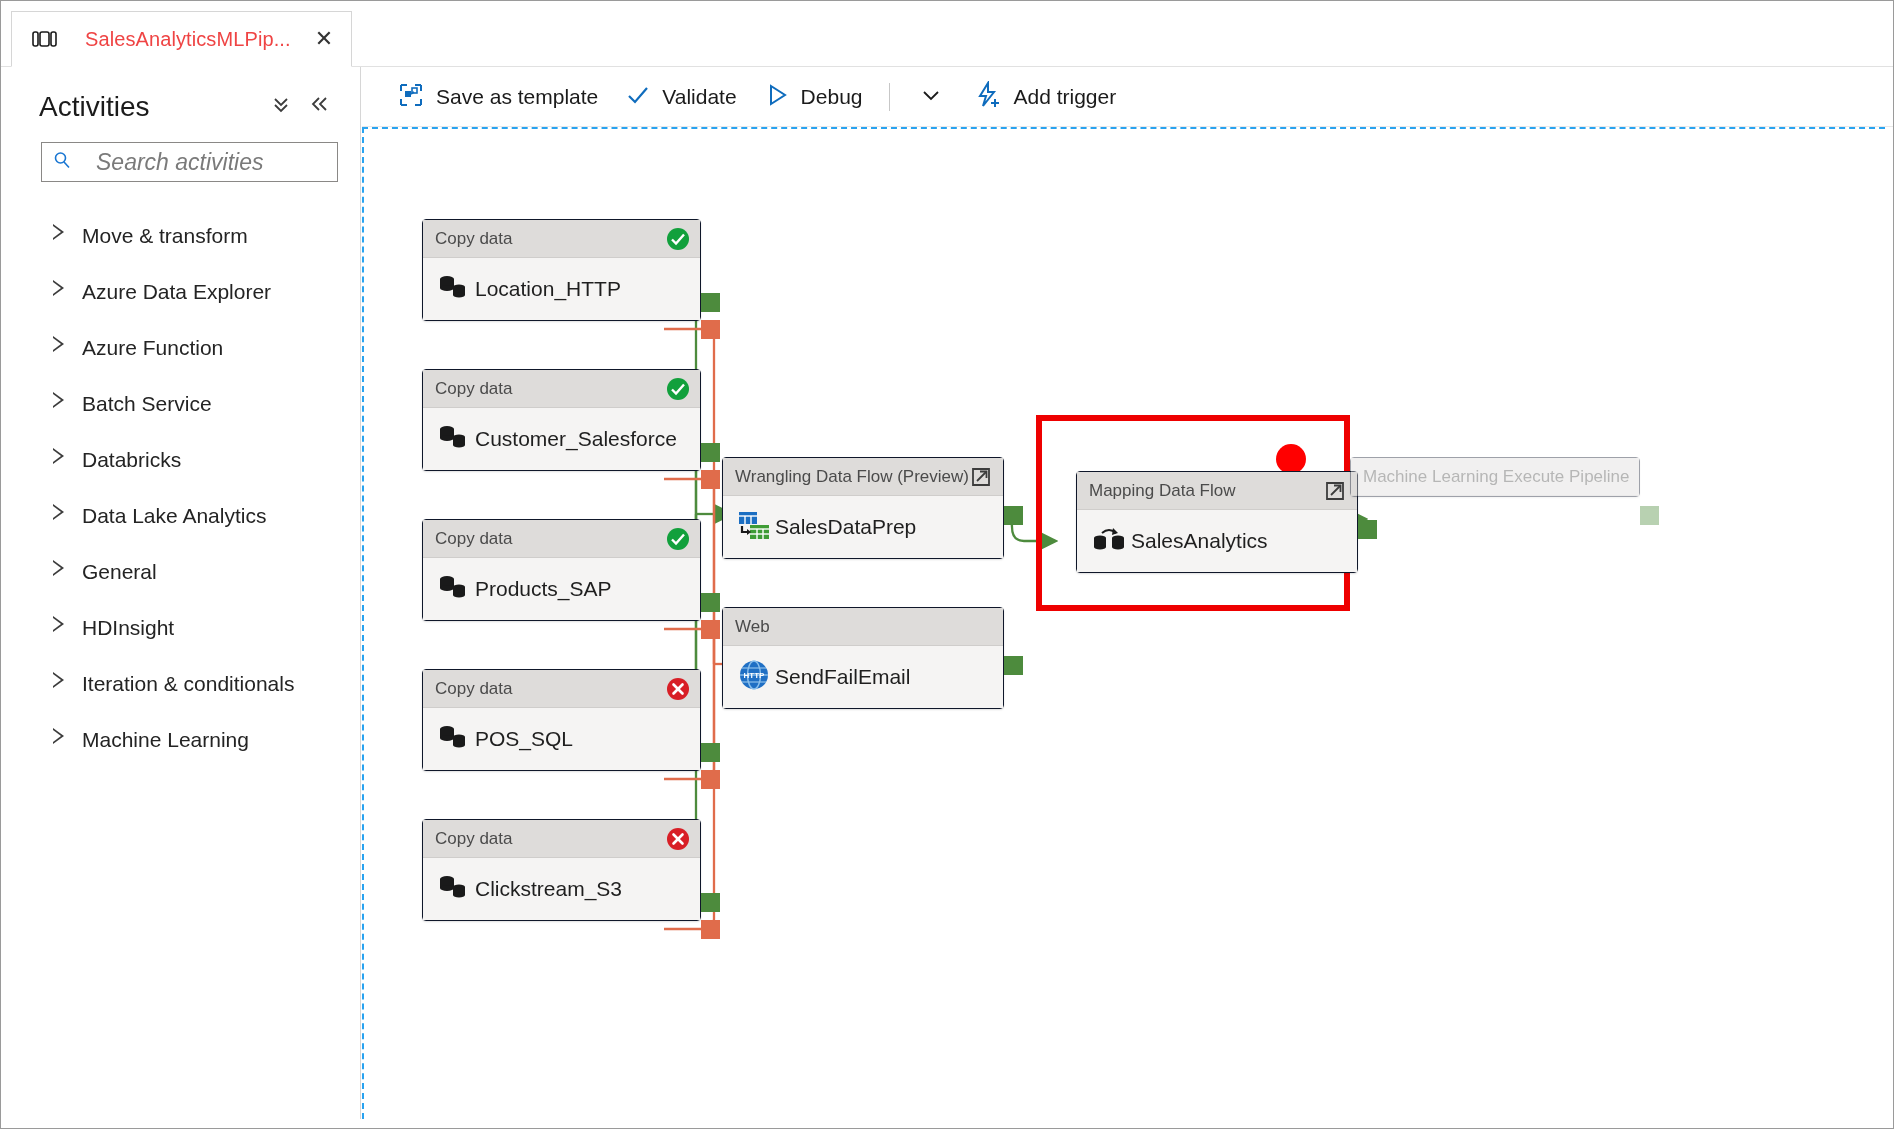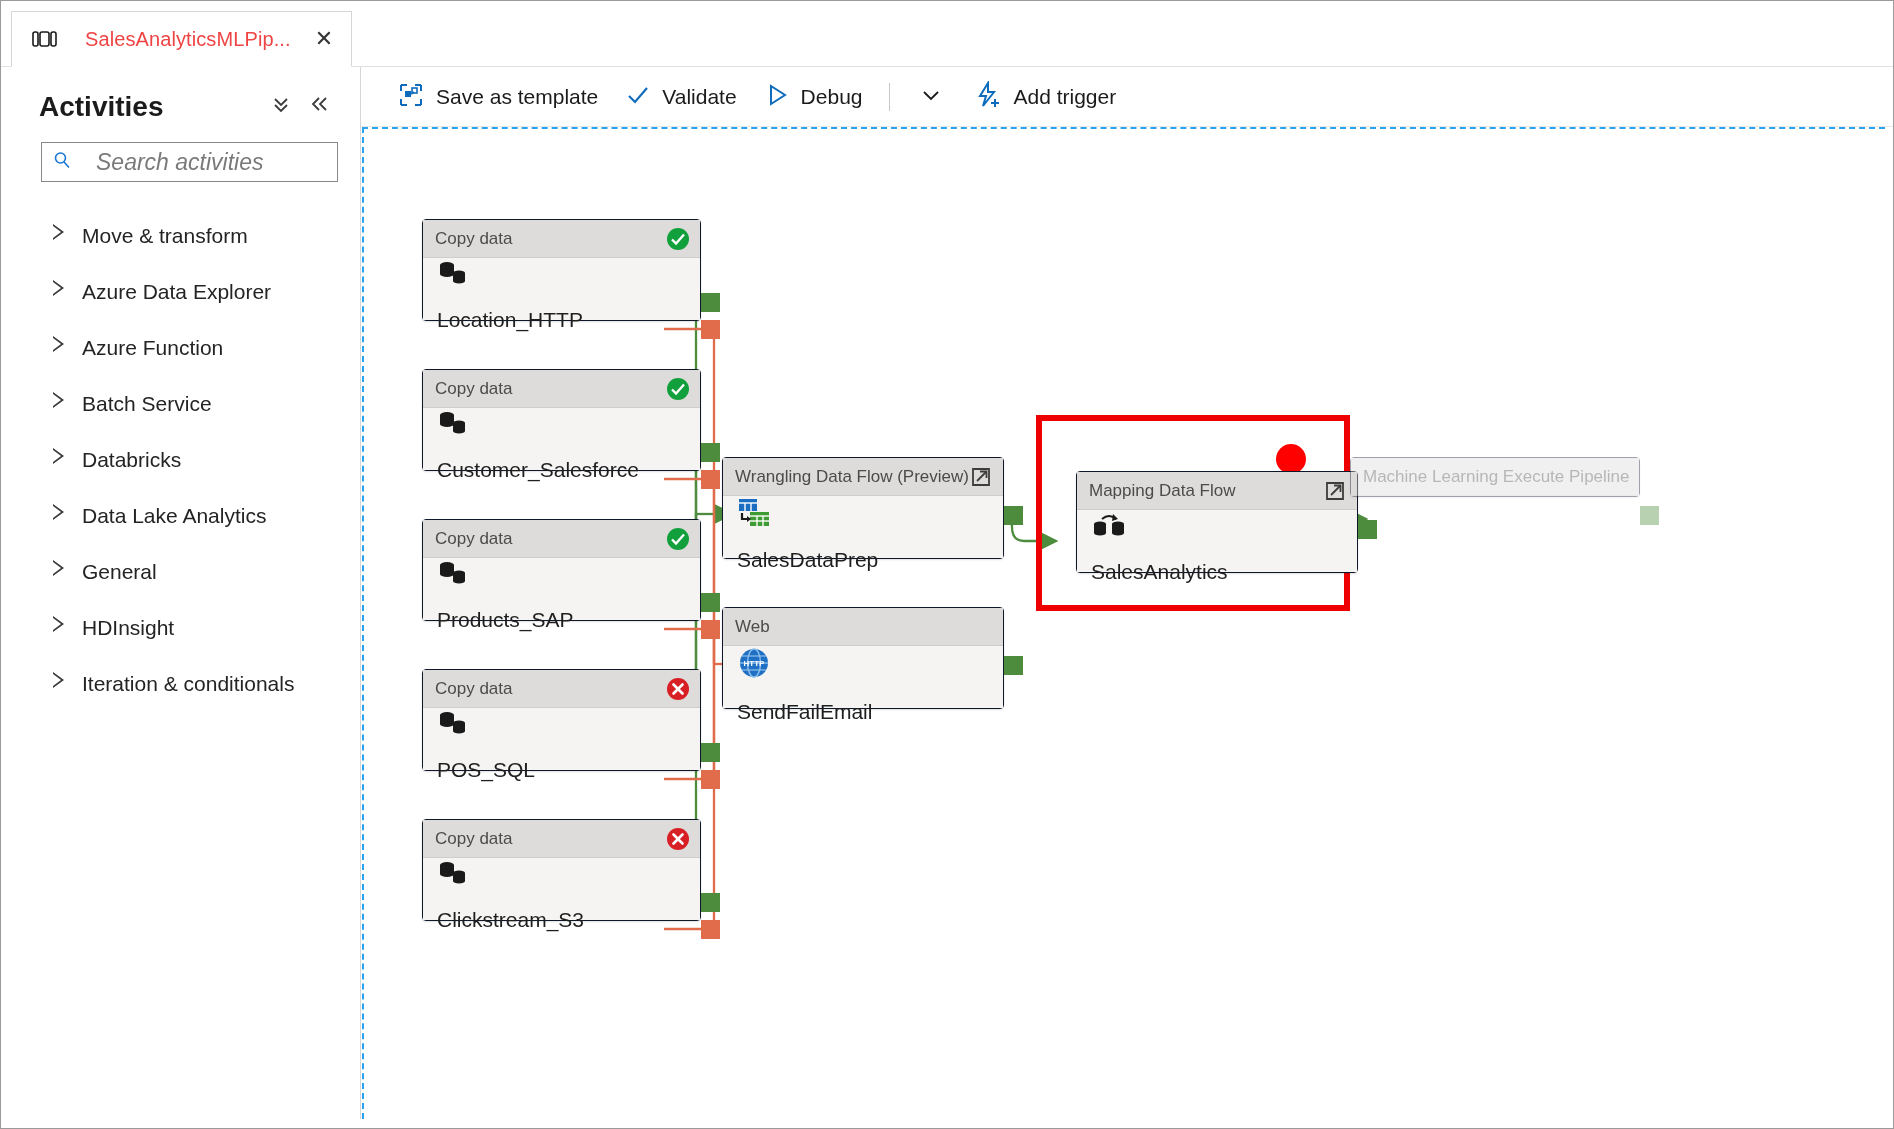--- a/index.html
+++ b/index.html
@@ -48,21 +48,21 @@
     position: absolute; left: 10px; top: 66px;
     width: 350px; height: 1052px;
     background: #ffffff;
     border-right: 1px solid #d6d6d6;
   }
   .sidebar-head {
     display: flex; align-items: center;
     padding: 22px 22px 0 28px;
   }
   .sidebar-title {
-    font-size: 28px; font-weight: 700; color: #1b1b1b; flex: 1;
+    font-size: 28px; font-weight: 400; color: #1b1b1b; flex: 1;
   }
   .head-btn {
     color: #333; font-size: 20px; padding: 4px 8px; cursor: pointer;
     user-select: none;
   }
   .searchbox {
     margin: 18px 22px 0 30px;
     height: 40px;
     border: 1px solid #8a8886; background: #fff;
     display: flex; align-items: center; gap: 10px;
@@ -150,23 +150,22 @@
     display: flex; align-items: center;
     padding: 0 10px 0 12px;
     border-bottom: 1px solid #cfcdcb;
   }
   .node-type {
     font-size: 17px; color: #4b4b4b; flex: 1;
     white-space: nowrap; overflow: hidden;
   }
   .node-body {
     height: 62px; background: #f5f4f3;
-    display: flex; gap: 16px;
+    display: flex; align-items: center; gap: 4px;
     padding: 0 14px;
-    flex-direction: column;
   }
   .node-name { font-size: 21px; color: #1f1f1f; white-space: nowrap; }
   .status-badge { width: 24px; height: 24px; flex: 0 0 auto; }
   .ext-link { width: 24px; height: 24px; flex: 0 0 auto; cursor: pointer; }
 
   .node.faded { opacity: .40; }
 
   
   .port {
     position: absolute; width: 19px; height: 19px;
@@ -261,20 +260,24 @@
         <span class="cat-caret"></span>
         <span class="cat-label">General</span>
       </div>
       <div class="cat-item">
         <span class="cat-caret"></span>
         <span class="cat-label">HDInsight</span>
       </div>
       <div class="cat-item">
         <span class="cat-caret"></span>
         <span class="cat-label">Iteration &amp; conditionals</span>
+      </div>
+      <div class="cat-item">
+        <span class="cat-caret"></span>
+        <span class="cat-label">Machine Learning</span>
       </div>
     </div>
   </div>
 
   <div class="toolbar">
     <div class="tb-btn">
       <span>
         <svg width="26" height="26" viewBox="0 0 26 26">
           <path d="M3 3 h6 M3 3 v6 M23 3 h-6 M23 3 v6 M3 23 h6 M3 23 v-6 M23 23 h-6 M23 23 v-6" fill="none" stroke="#0f6cbd" stroke-width="2"></path>
           <rect x="7" y="9" width="6" height="6" fill="#0f6cbd"></rect>

